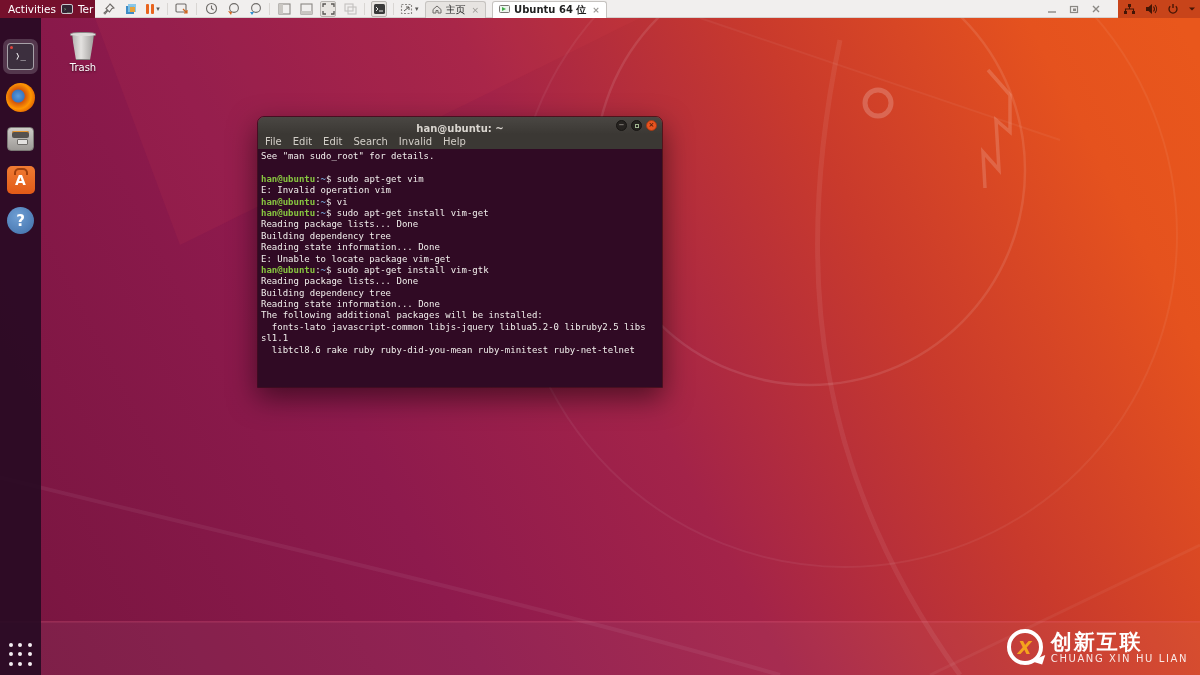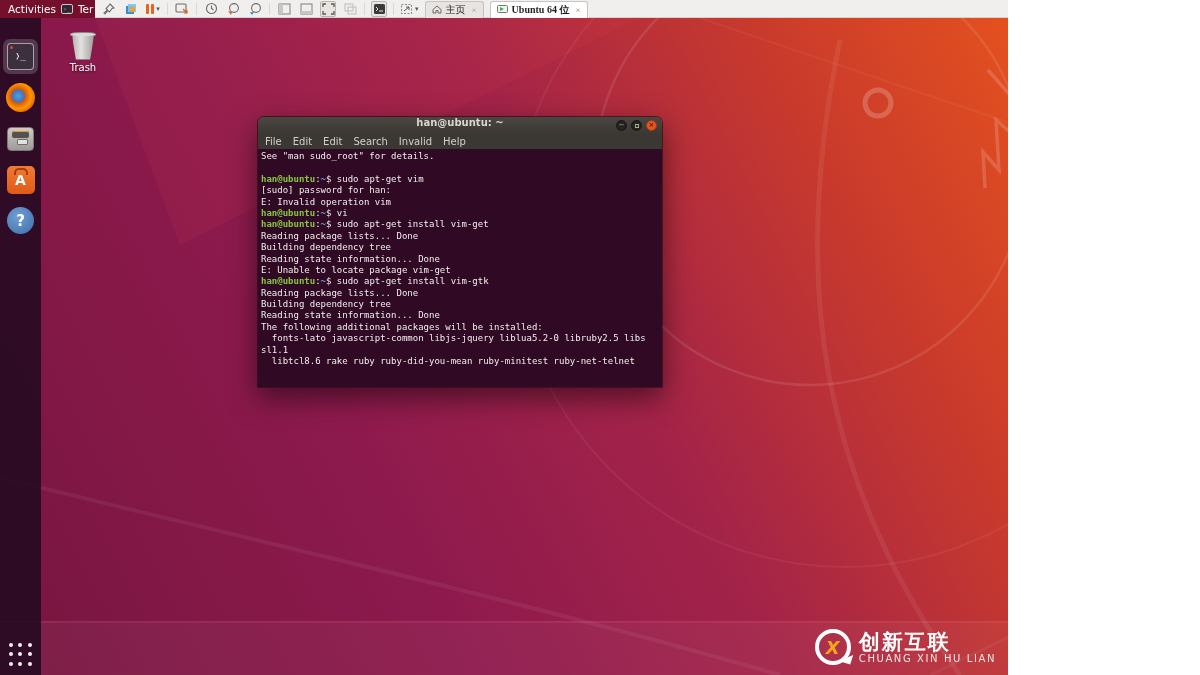--- a/index.html
+++ b/index.html
@@ -1,36 +1,36 @@
 <!DOCTYPE html>
 <html><head>
 <meta charset="utf-8">
 <style>
   * { margin:0; padding:0; box-sizing:border-box; }
   html,body { width:1200px; height:675px; overflow:hidden; }
   body { font-family:"DejaVu Sans","Liberation Sans",sans-serif; }
-  #screen { position:relative; width:1008px; height:675px; overflow:hidden; background:#b91c1c;padding-left:28px; }
+  #screen { position:relative; width:1200px; height:675px; overflow:hidden; background:#b91c1c;padding-left:28px; }
 
   
   #wallpaper { position:absolute; inset:0; }
 
   
   #topbar { position:absolute; top:0; left:0; width:1200px; height:18px; display:flex; align-items:stretch; z-index:50; }
   #gnome-left { width:95px; background:#75102c; color:#fff; display:flex; align-items:center; gap:5px; padding-left:8px; font-size:10.5px; overflow:hidden; white-space:nowrap; }
   .mini-term { width:12px; height:10px; background:#322433; border:1px solid #cdc7cd; border-radius:2px; color:#9be29b; font-size:6px; line-height:8px; text-align:center; flex:none; font-family:"DejaVu Sans Mono",monospace; }
   #vm-toolbar { flex:1; background:#f1efee; border-bottom:1px solid #d5d2cf; display:flex; align-items:center; gap:6px; padding:0 4px 0 6px; font-size:10px; color:#1f1f1f; }
   .tb-sep { width:1px; height:12px; background:#d9d6d3; flex:none; }
   .tb-btn { display:flex; align-items:center; justify-content:center; height:16px; min-width:16px; border-radius:2px; flex:none; }
   .tb-btn.boxed { border:1px solid #b9b6b2; background:#e8e5e1; }
   .tb-btn.disabled { opacity:.35; }
   .vm-menu { padding:0 5px; cursor:default; }
   .pause-bars { display:flex; gap:2px; }
   .pause-bars i { display:block; width:3px; height:10px; background:#e8641e; border-radius:1px; }
   .caret { font-size:7px; color:#5a5856; margin-left:2px; }
-  .tab { display:flex; align-items:center; gap:4px; height:17px; margin-top:1px; padding:0 6px; font-size:10px; border:1px solid #c6c3c0; border-bottom:none; border-radius:3px 3px 0 0; background:#e7e4e1; white-space:nowrap;font-family:Liberation Serif, serif; }
+  .tab { display:flex; align-items:center; gap:4px; height:17px; margin-top:1px; padding:0 6px; font-size:10px; border:1px solid #c6c3c0; border-bottom:none; border-radius:3px 3px 0 0; background:#e7e4e1; white-space:nowrap; }
   .tab.active { background:#ffffff; font-weight:bold; }
   .tab .tab-close { color:#9a9794; font-size:9px; margin-left:2px; }
   #win-controls { margin-left:auto; display:flex; align-items:center; gap:10px; padding:0 12px; }
   #sys-tray { width:82px; height:18px; background:#c8441a; display:flex; align-items:center; justify-content:center; gap:9px; flex:none; }
 
   
   #dock { position:absolute; left:0; top:18px; bottom:0; width:41px; background:rgba(38,10,34,.9); z-index:40; }
   .dock-item { position:absolute; left:3px; width:35px; height:35px; border-radius:7px; display:flex; align-items:center; justify-content:center; }
   .dock-item.active-tile { background:rgba(255,255,255,.18); }
   .icon-terminal { width:27px; height:27px; background:#3c2f3e; border:1px solid rgba(255,255,255,.55); border-radius:4px; position:relative; color:#f4f2f4; font-family:"DejaVu Sans Mono",monospace; font-size:9px; line-height:24px; text-align:center; }
@@ -46,21 +46,21 @@
   #show-apps i { width:4px; height:4px; border-radius:50%; background:#f2eef1; }
 
   
   #trash { position:absolute; left:60px; top:32px; width:46px; text-align:center; z-index:10; }
   .trash-rim { width:26px; height:5px; margin:0 auto; background:#dddbd9; border:1px solid #8a8886; border-radius:40%; }
   .trash-body { width:22px; height:24px; margin:-1px auto 0; background:linear-gradient(90deg,#b9b7b5,#e4e2e0 40%,#a5a3a1); border:1px solid #858381; border-top:none; clip-path:polygon(0 0,100% 0,82% 100%,18% 100%); }
   .trash-label { margin-top:2px; font-size:10px; color:#fff; text-shadow:0 1px 2px rgba(0,0,0,.6); }
 
   
   #terminal { position:absolute; left:257px; top:116px; width:406px; height:272px; border-radius:7px 7px 0 0; box-shadow:0 10px 28px rgba(0,0,0,.5); overflow:hidden; z-index:30; border:1px solid rgba(0,0,0,.55); }
-  #term-titlebar { height:17px; background:linear-gradient(#4a4743,#3b3834); display:flex; align-items:flex-start; position:relative; }
+  #term-titlebar { height:17px; background:linear-gradient(#4a4743,#3b3834); display:flex; align-items:flex-end; position:relative; }
   #term-title { flex:1; text-align:center; font-size:10px; font-weight:bold; color:#d9d5cf; }
   #term-buttons { position:absolute; right:5px; top:3px; display:flex; gap:4px; }
   .tb-circle { width:11px; height:11px; border-radius:50%; border:1px solid #191714; background:#262320; color:#b9b4ac; font-size:7px; line-height:9px; text-align:center; }
   .tb-circle.max span { display:block; width:4px; height:4px; border:1px solid #9fb58e; margin:2.5px auto; }
   .tb-circle.close { background:#e95420; border-color:#a33a14; color:#58200b; font-weight:bold; }
   #term-menubar { height:15px; background:#3b3834; display:flex; align-items:center; gap:11px; padding-left:7px; font-size:10px; color:#d3cfc8; }
   #term-body { height:240px; background:#300a24; padding:2px 0 0 3px; font-family:"DejaVu Sans Mono","Liberation Mono",monospace; font-size:9px; }
   .term-line { height:11.4px; line-height:11.4px; white-space:pre; color:#f1efec; }
   .seg-user { color:#87c540; font-weight:bold; }
   .seg-path { color:#729fcf; font-weight:bold; }
@@ -305,21 +305,20 @@
         <span>Edit</span>
         <span>Edit</span>
         <span>Search</span>
         <span>Invalid</span>
         <span>Help</span>
       </div>
     <div id="term-body">
         <div class="term-line"><span class="seg-fg">See "man sudo_root" for details.</span></div>
         <div class="term-line"><span class="seg-fg"></span></div>
         <div class="term-line"><span class="seg-user">han@ubuntu</span><span class="seg-fg">:</span><span class="seg-path">~</span><span class="seg-fg">$ sudo apt-get vim</span></div>
-        <div class="term-line"><span class="seg-fg">[sudo] password for han: </span></div>
         <div class="term-line"><span class="seg-fg">E: Invalid operation vim</span></div>
         <div class="term-line"><span class="seg-user">han@ubuntu</span><span class="seg-fg">:</span><span class="seg-path">~</span><span class="seg-fg">$ vi</span></div>
         <div class="term-line"><span class="seg-user">han@ubuntu</span><span class="seg-fg">:</span><span class="seg-path">~</span><span class="seg-fg">$ sudo apt-get install vim-get</span></div>
         <div class="term-line"><span class="seg-fg">Reading package lists... Done</span></div>
         <div class="term-line"><span class="seg-fg">Building dependency tree</span></div>
         <div class="term-line"><span class="seg-fg">Reading state information... Done</span></div>
         <div class="term-line"><span class="seg-fg">E: Unable to locate package vim-get</span></div>
         <div class="term-line"><span class="seg-user">han@ubuntu</span><span class="seg-fg">:</span><span class="seg-path">~</span><span class="seg-fg">$ sudo apt-get install vim-gtk</span></div>
         <div class="term-line"><span class="seg-fg">Reading package lists... Done</span></div>
         <div class="term-line"><span class="seg-fg">Building dependency tree</span></div>

